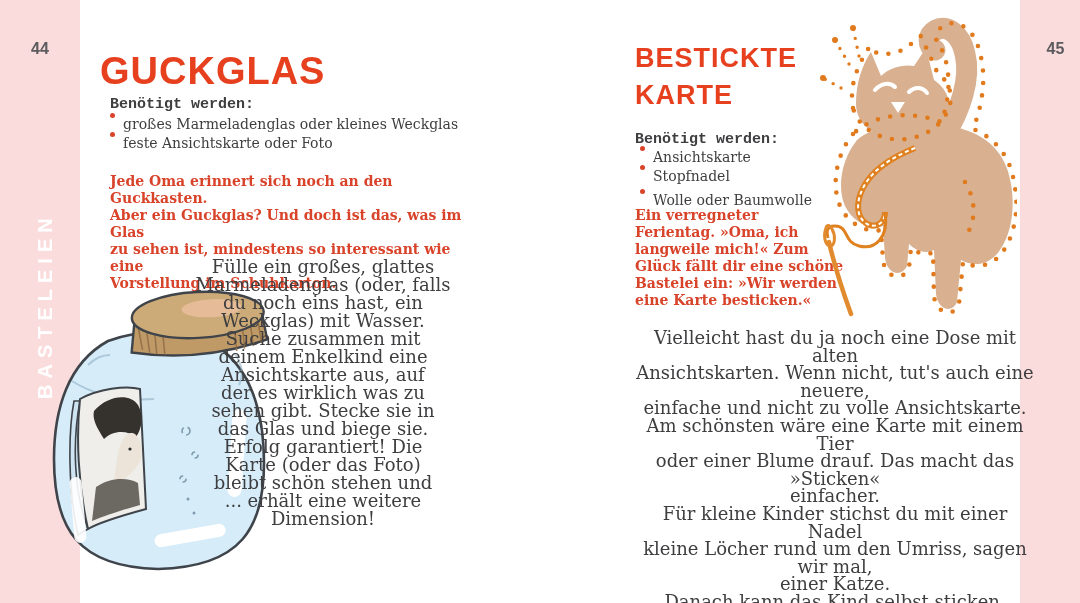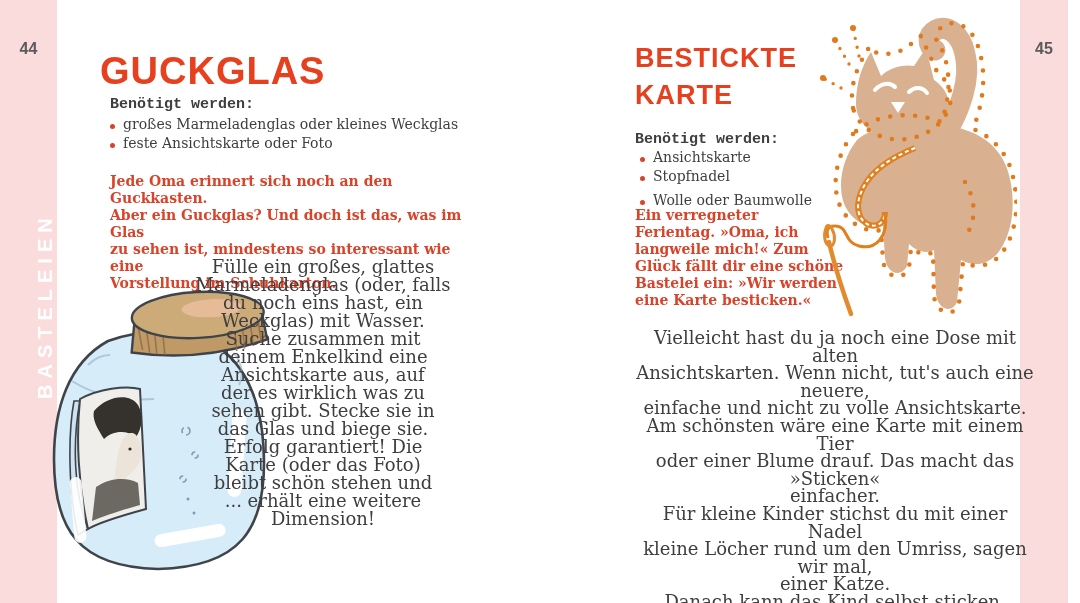--- a/index.html
+++ b/index.html
@@ -1,19 +1,19 @@
 <!DOCTYPE html>
 <html><head>
 <meta charset="utf-8">
 <style>
   html,body{margin:0;padding:0;background:#ffffff;}
   .page{position:relative;width:1080px;height:603px;background:#ffffff;overflow:hidden;
         font-family:"DejaVu Serif",serif;color:#3e3e40;}
   
-  .strip{position:absolute;top:0;height:603px;background:#fbdcdd;}
+  .strip{position:absolute;top:0;height:603px;background:#fbdcdd;padding-left:23px;}
   .strip.left{left:0;width:57px;}
   .strip.right{left:1020px;width:48px;}
   .pagenum{position:absolute;top:40px;left:0;width:100%;text-align:center;
            font-family:"Liberation Sans",sans-serif;font-weight:bold;font-size:16px;color:#5b5b5e;}
   .spine{position:absolute;left:0;width:100%;display:flex;justify-content:center;
          font-family:"Liberation Sans",sans-serif;font-weight:bold;font-size:20px;color:#ffffff;
          letter-spacing:6px;}
   .spine-left{top:183px;writing-mode:vertical-rl;transform:rotate(180deg);height:245px;margin-left:16px;}
   .spine-right{top:183px;writing-mode:vertical-rl;height:245px;margin-left:18px;}
   .spine-left{position:absolute;left:18px;}
@@ -23,21 +23,21 @@
          color:#e6401f;letter-spacing:1px;white-space:pre-line;}
   .title-left{left:100px;top:26px;font-size:38px;line-height:40px;}
   .title-right{left:635px;top:22px;font-size:27px;line-height:37px;}
   .mat-head{position:absolute;font-family:"Liberation Mono",monospace;font-weight:bold;
             font-size:15px;color:#3e3e40;}
   .mh-left{left:110px;top:96px;}
   .mh-right{left:635px;top:131px;}
   ul.materials{position:absolute;list-style:none;margin:0;padding:0;font-size:14px;}
   .ml-left{left:110px;top:116px;}
   .ml-right{left:640px;top:149px;}
-  ul.materials li{display:flex;align-items:flex-end;margin-bottom:3px;line-height:16px;}
+  ul.materials li{display:flex;align-items:flex-start;margin-bottom:3px;line-height:16px;}
   .ml-right li:last-child{margin-top:8px;}
   .dot{width:5px;height:5px;border-radius:50%;background:#d8432a;margin-right:8px;flex:0 0 auto;
        position:relative;top:-3px;}
   .intro{position:absolute;margin:0;color:#d8432a;font-weight:bold;font-size:14px;
          line-height:17px;white-space:pre-line;}
   .intro-left{left:110px;top:173px;width:360px;}
   .intro-right{left:635px;top:207px;width:230px;}
   .bodytext{position:absolute;margin:0;font-size:18px;line-height:18px;white-space:pre-line;}
   .body-left{left:178px;top:258px;width:290px;text-align:center;}
   .body-right{left:635px;top:329px;width:400px;line-height:17.6px;text-align:center;}

